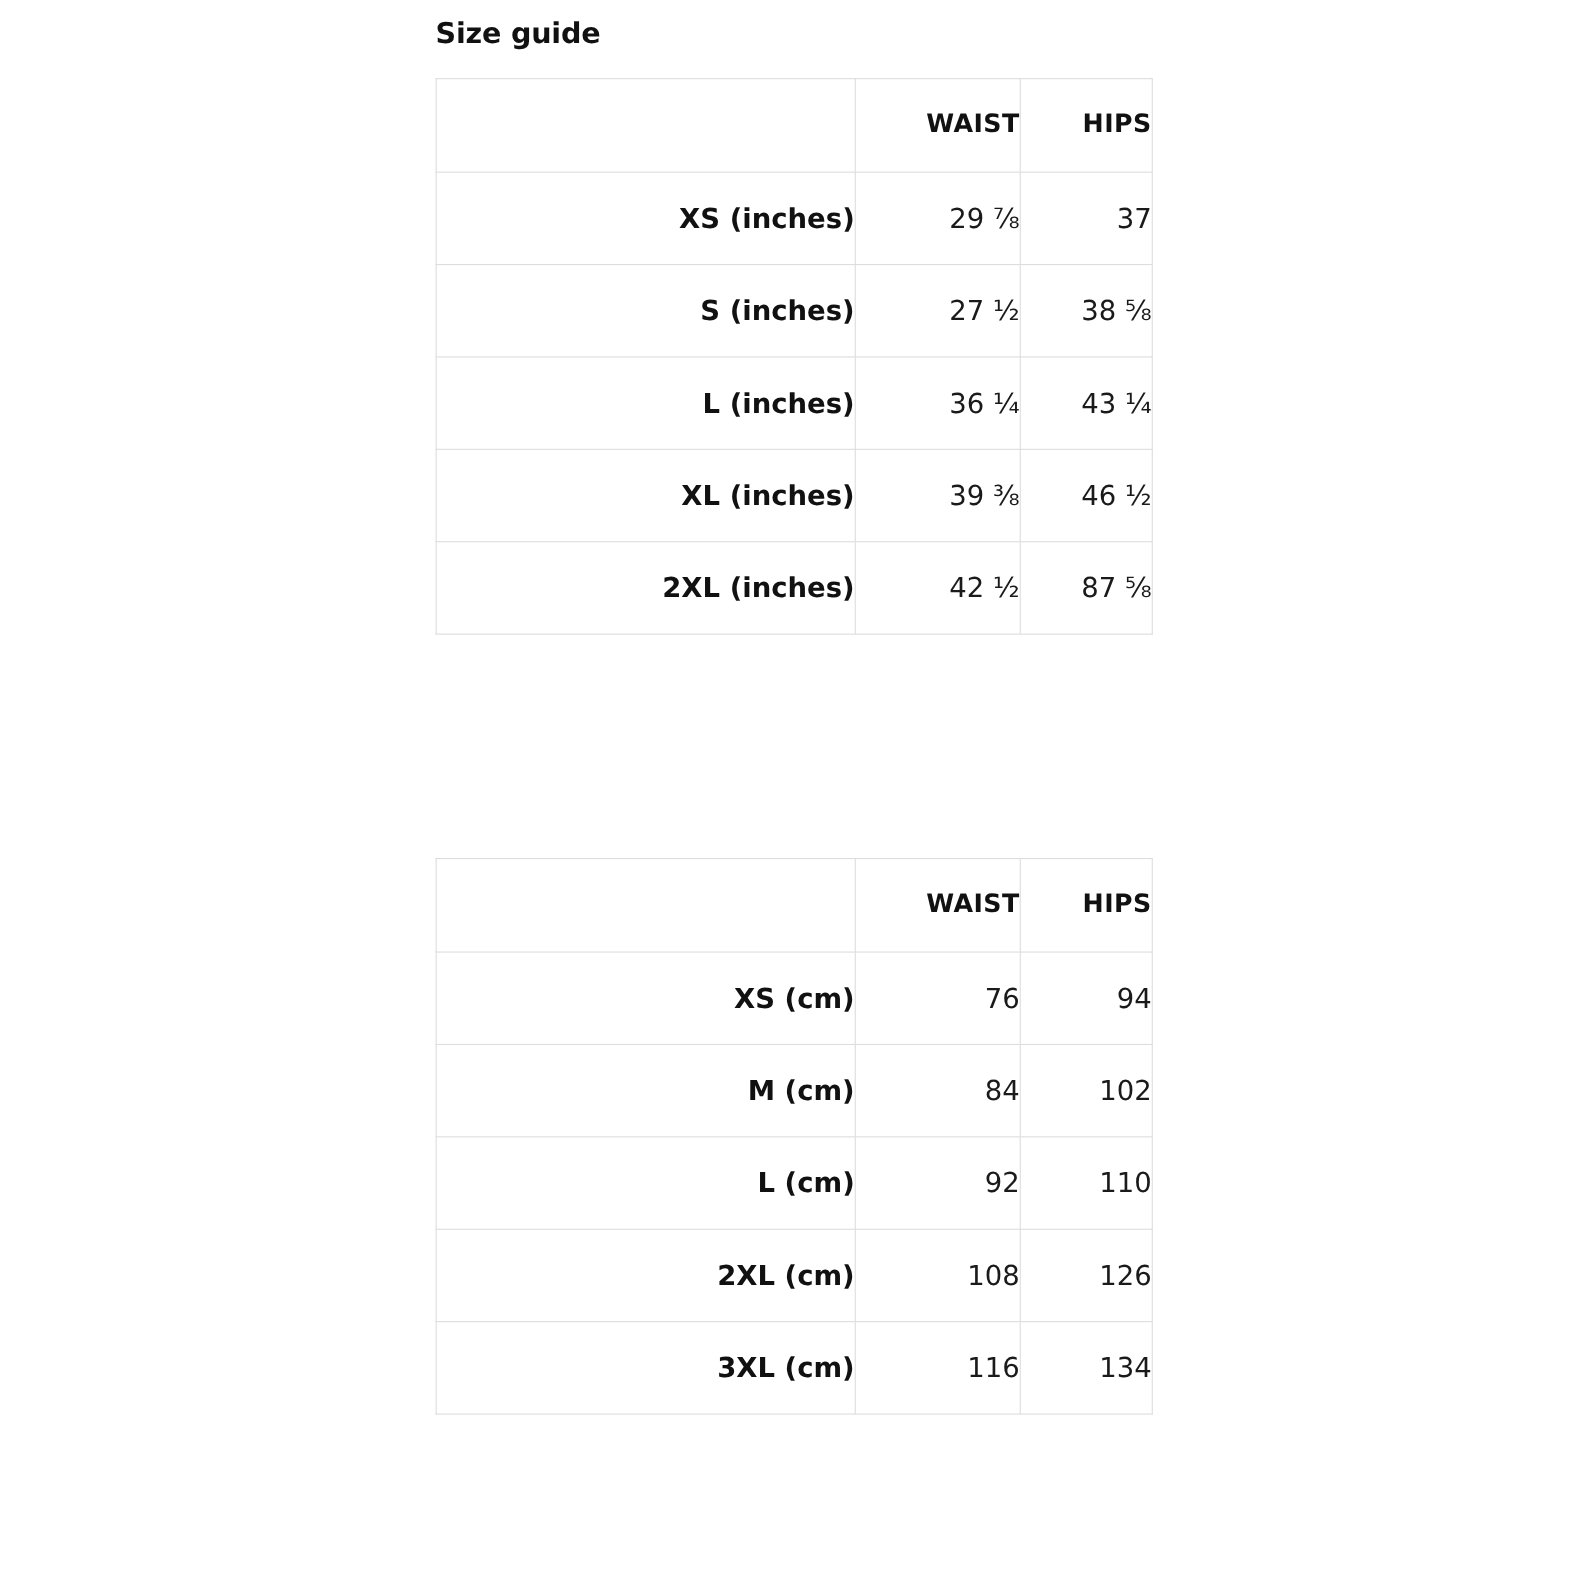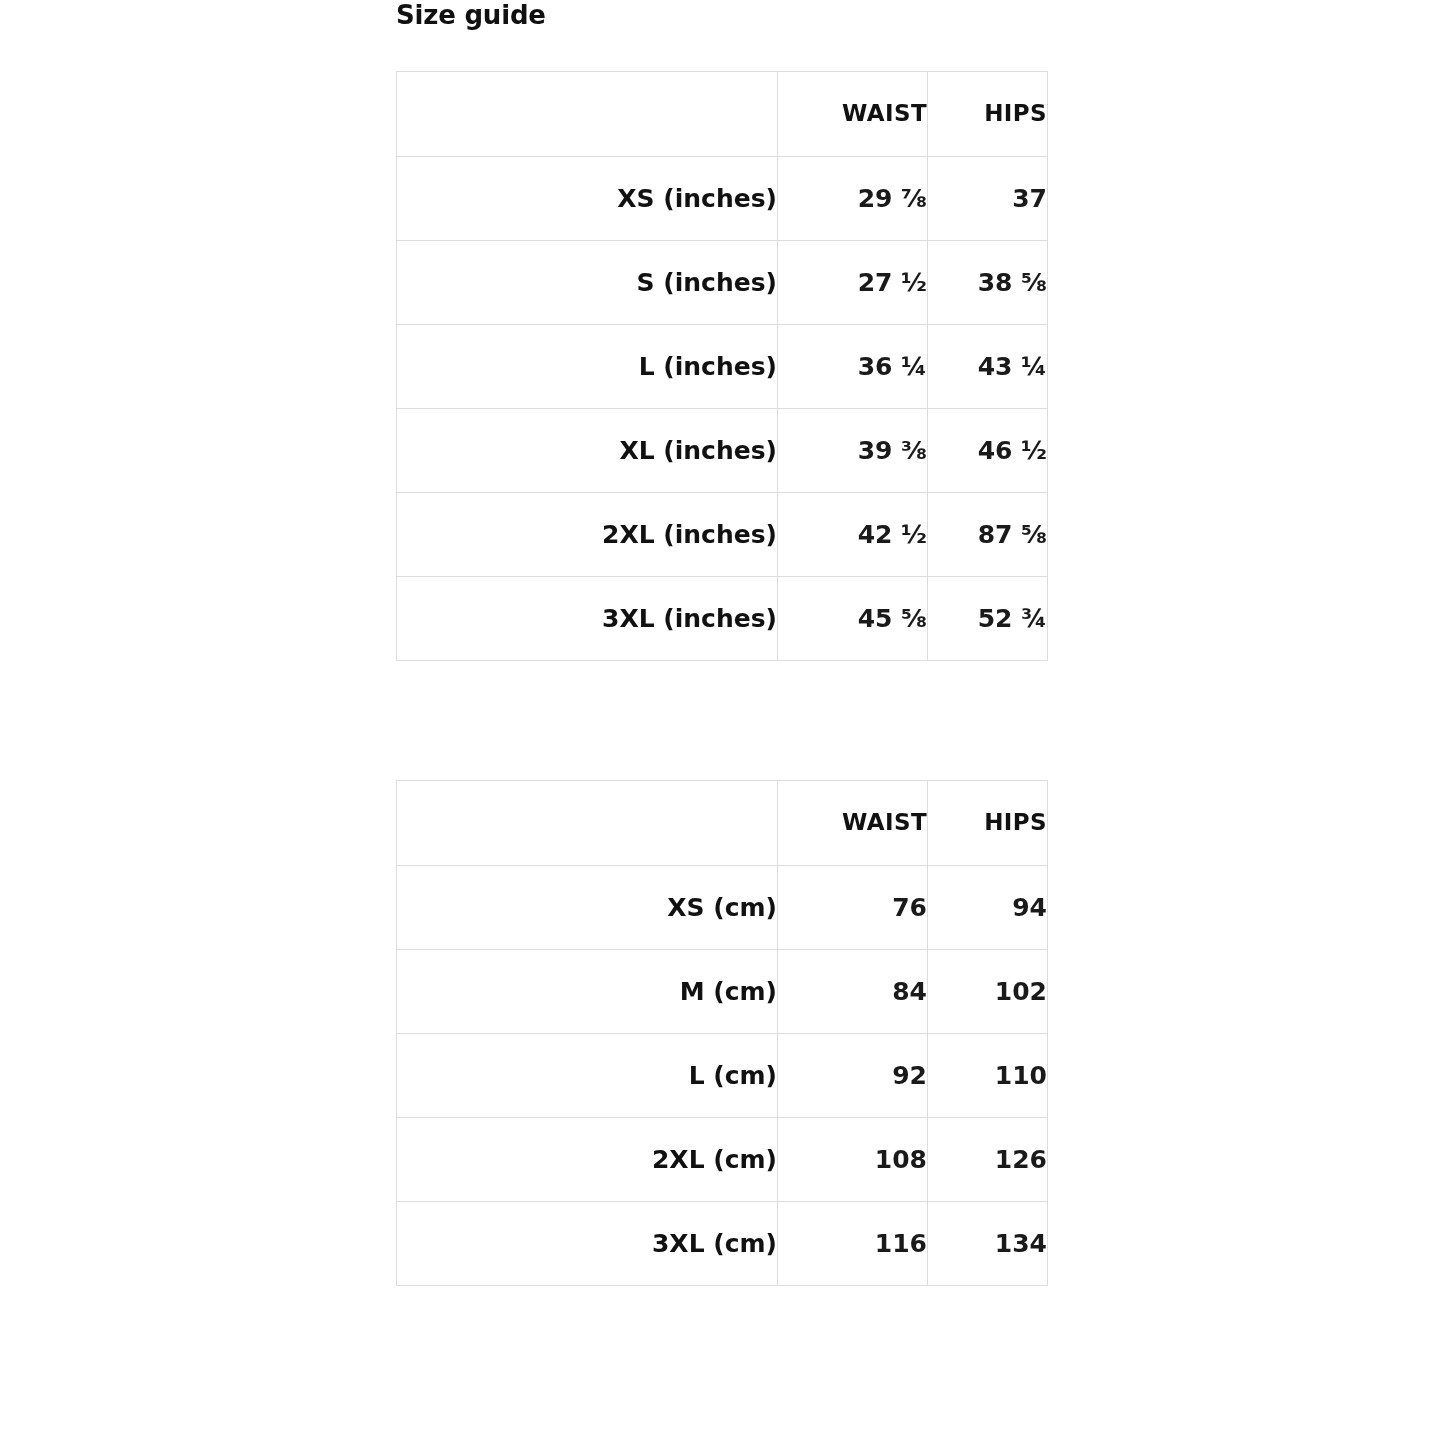--- a/index.html
+++ b/index.html
@@ -17,21 +17,21 @@
   .page {
     position: relative;
     width: 1445px;
     height: 1445px;
     box-sizing: border-box;
     padding: 0;
   }
   .title {
     position: absolute;
     left: 396px;
-    top: 0px;
+    top: 16px;
     font-size: 26px;
     font-weight: bold;
     letter-spacing: -0.2px;
     color: #111111;
   }
   .table-wrap {
     position: absolute;
     left: 396px;
     width: 651px;
   }
@@ -65,21 +65,21 @@
     letter-spacing: 0.4px;
     color: #111111;
   }
   table.size-table thead th.blank { border-right: 1px solid #dddddd; }
   table.size-table tbody th.row-label {
     font-weight: bold;
     font-size: 25px;
     color: #111111;
   }
   table.size-table tbody td.val {
-    font-weight: bold;
+    font-weight: normal;
     color: #1a1a1a;
   }
 </style>
 </head>
 <body>
 
 <div class="page">
 
   <div class="title">Size guide</div>
 
@@ -115,25 +115,20 @@
         </tr>
         <tr>
           <th class="row-label">XL (inches)</th>
           <td class="val">39 ⅜</td>
           <td class="val">46 ½</td>
         </tr>
         <tr>
           <th class="row-label">2XL (inches)</th>
           <td class="val">42 ½</td>
           <td class="val">87 ⅝</td>
-        </tr>
-        <tr>
-          <th class="row-label">3XL (inches)</th>
-          <td class="val">45 ⅝</td>
-          <td class="val">52 ¾</td>
         </tr>
       </tbody>
     </table>
   </div>
 
   <div class="table-wrap second">
     <table class="size-table">
       <colgroup>
         <col class="c-label">
           <col class="c-waist">

